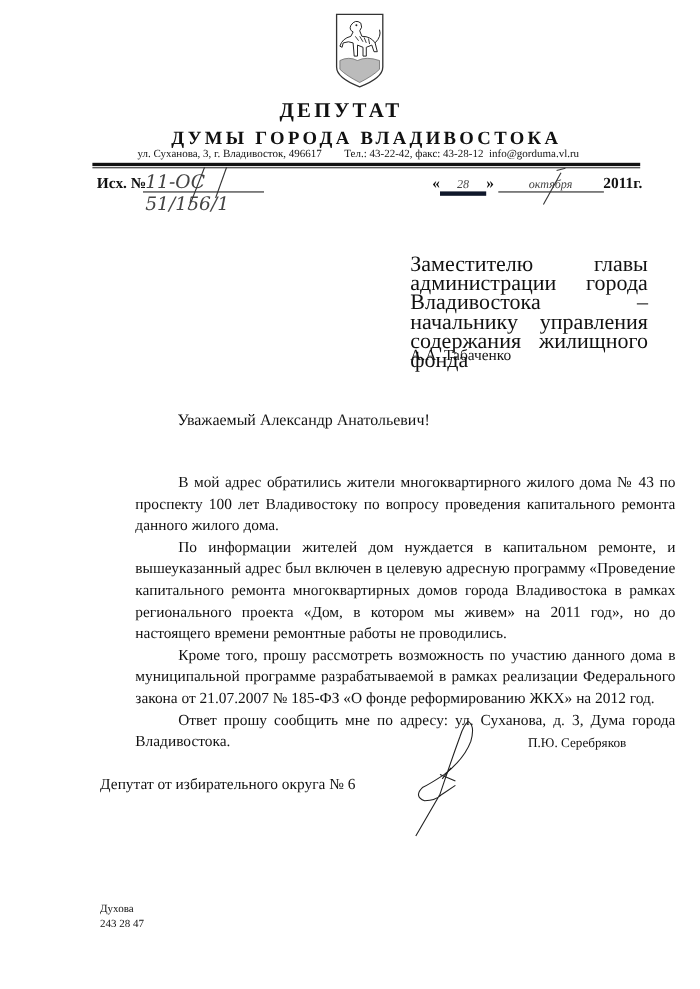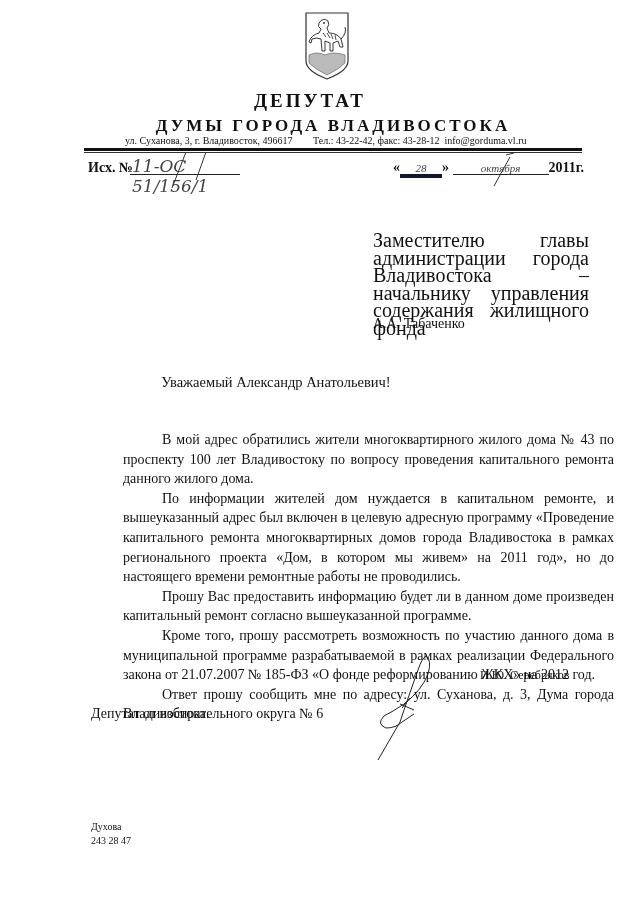--- a/index.html
+++ b/index.html
@@ -83,21 +83,20 @@
 </svg>
 
 <div class="abs addressee">Заместителю главы администрации города Владивостока – начальнику управления содержания жилищного фонда</div>
 <div class="abs addressee-name">А.А. Табаченко</div>
 
 <div class="abs greeting">Уважаемый Александр Анатольевич!</div>
 
 <div class="abs body-text">
   <p>В мой адрес обратились жители многоквартирного жилого дома № 43 по проспекту 100 лет Владивостоку по вопросу проведения капитального ремонта данного жилого дома.</p>
   <p>По информации жителей дом нуждается в капитальном ремонте, и вышеуказанный адрес был включен в целевую адресную программу «Проведение капитального ремонта многоквартирных домов города Владивостока в рамках регионального проекта «Дом, в котором мы живем» на 2011 год», но до настоящего времени ремонтные работы не проводились.</p>
-  <p>Прошу Вас предоставить информацию будет ли в данном доме произведен капитальный ремонт согласно вышеуказанной программе.</p>
   <p>Кроме того, прошу рассмотреть возможность по участию данного дома в муниципальной программе разрабатываемой в рамках реализации Федерального закона от 21.07.2007 № 185-ФЗ «О фонде реформированию ЖКХ» на 2012 год.</p>
   <p>Ответ прошу сообщить мне по адресу: ул. Суханова, д. 3, Дума города Владивостока.</p>
 </div>
 
 <div class="abs sig-title">Депутат от избирательного округа № 6</div>
 <div class="abs signature">
   <svg width="80" height="110" viewBox="0 0 80 110">
     <path d="M8 108 L30 70 Q40 40 48 18 Q52 6 56 4 Q62 8 58 22 Q52 38 34 52 Q22 60 14 64 Q6 72 16 76 Q26 76 32 70 L44 62" fill="none" stroke="#222" stroke-width="1"></path>
     <path d="M30 52 L44 58 M32 56 L40 46" fill="none" stroke="#222" stroke-width="1"></path>
   </svg>

